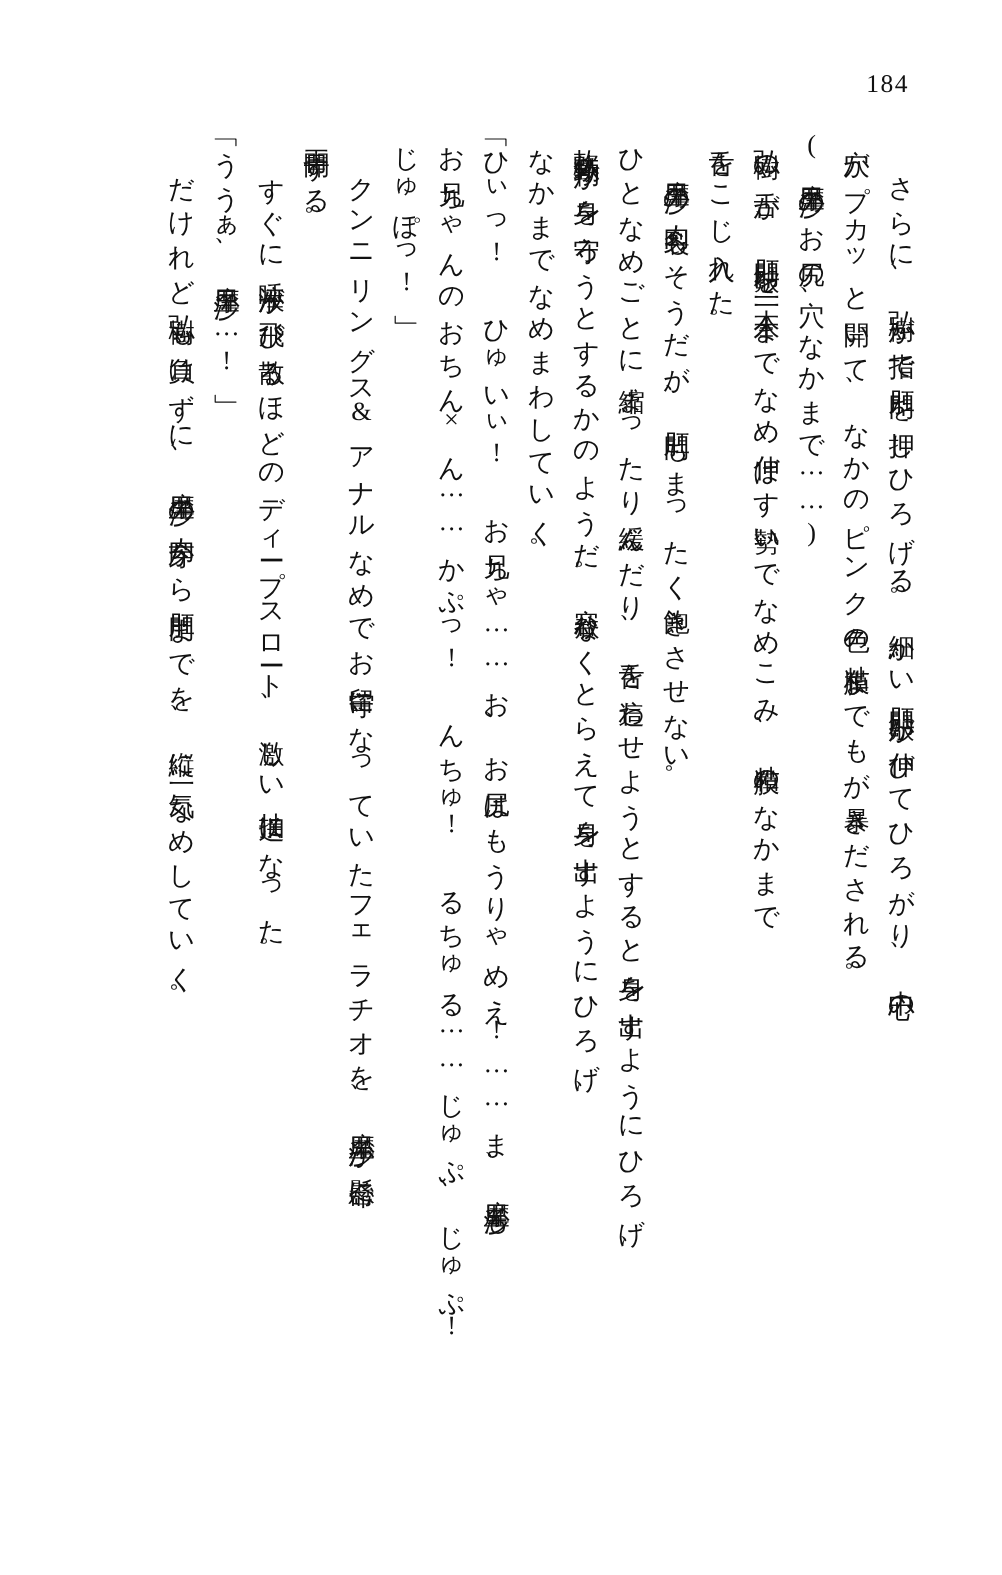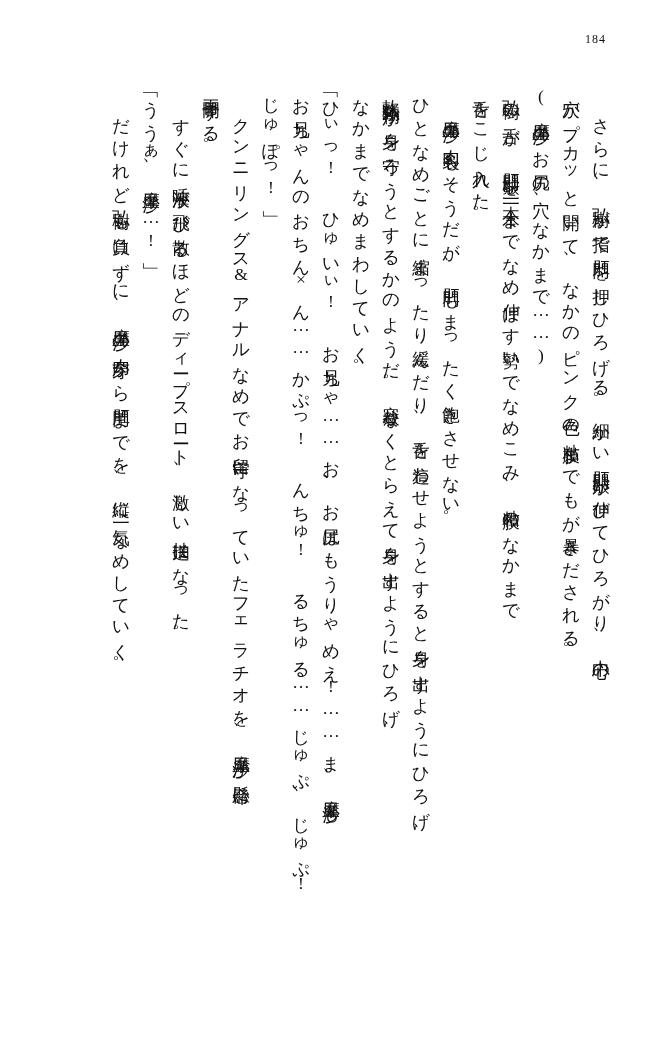--- a/index.html
+++ b/index.html
@@ -15,23 +15,23 @@
     overflow: hidden;
   }
   .page {
     position: relative;
     width: 668px;
     height: 1050px;
     box-sizing: border-box;
   }
   .page-number {
     position: absolute;
-    top: 32px;
+    top: 46px;
     right: 62px;
-    font-size: 12px;
+    font-size: 17px;
     letter-spacing: 1px;
     color: #111111;
   }
   .text-area {
     position: absolute;
     top: 86px;
     right: 52px;
     bottom: 44px;
     left: 46px;
     display: flex;

